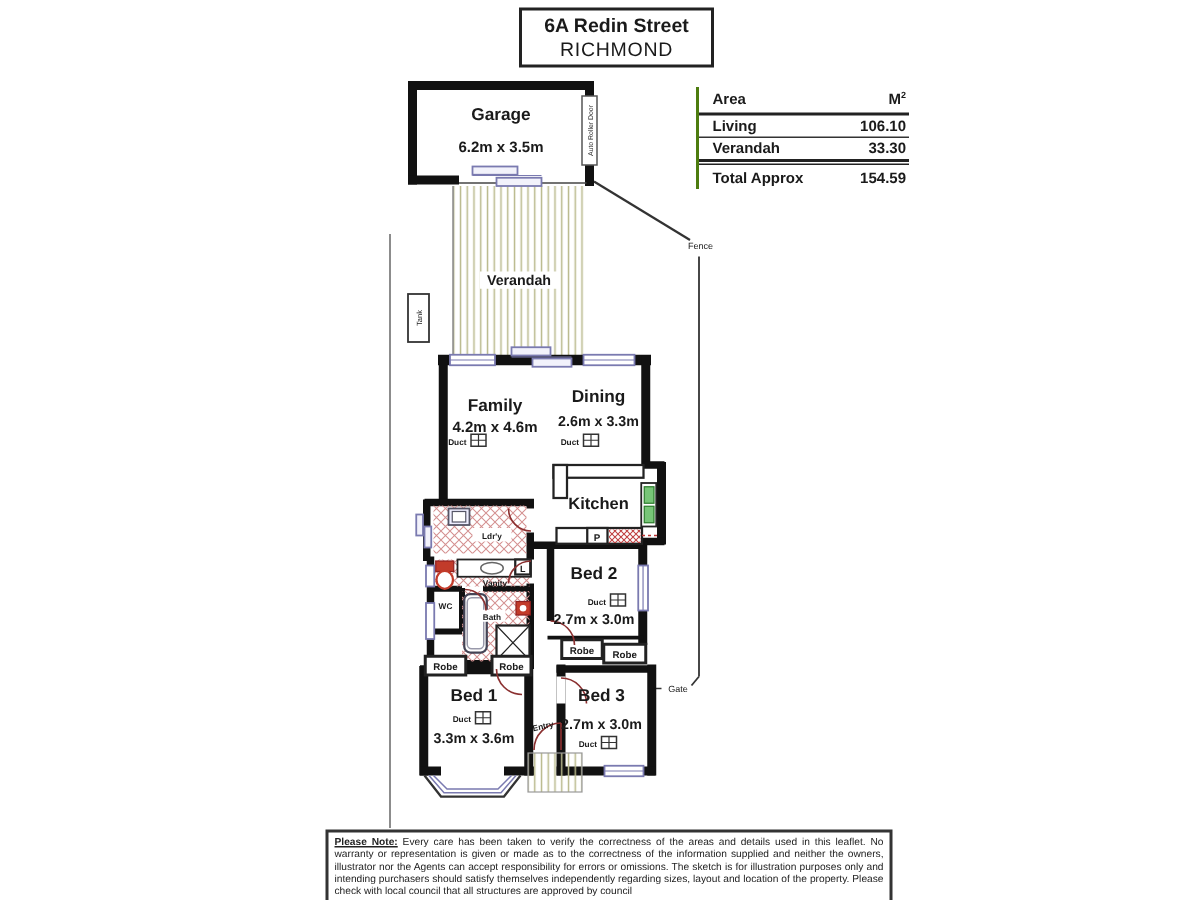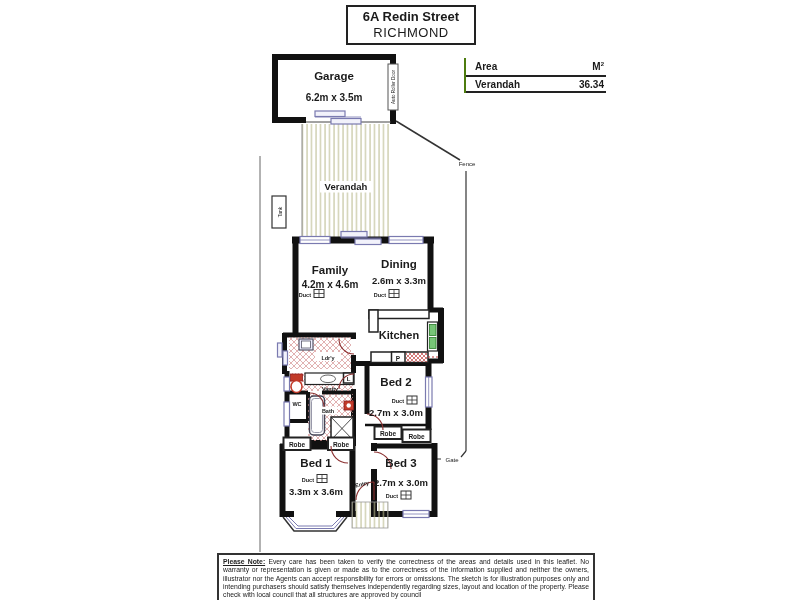--- a/index.html
+++ b/index.html
@@ -36,23 +36,31 @@
   <div class="title-box">
     <div class="title-line1">6A Redin Street</div>
     <div class="title-line2">RICHMOND</div>
   </div>
 
   <div class="area-table">
     <div class="at-row at-header">
       <span>Area</span>
       <span class="at-num"><span>M</span><sup>2</sup></span>
     </div>
+    <div class="at-row at-data">
+      <span>Living</span>
+      <span class="at-num">106.10</span>
+    </div>
     <div class="at-row at-data at-last">
       <span>Verandah</span>
-      <span class="at-num">36.34</span>
+      <span class="at-num">33.30</span>
+    </div>
+    <div class="at-row at-total">
+      <span>Total Approx</span>
+      <span class="at-num">154.59</span>
     </div>
   </div>
 
   <svg width="800" height="600" viewBox="0 0 800 600">
     <defs>
       <pattern id="vh" width="4.5" height="4.5" patternUnits="userSpaceOnUse">
         <path d="M1,0 V4.5" stroke="#b9b98c" stroke-width="1"></path>
       </pattern>
       <pattern id="xh" width="6" height="6" patternUnits="userSpaceOnUse">
         <path d="M0,0 L6,6 M6,0 L0,6" stroke="#d49090" stroke-width="0.7"></path>

